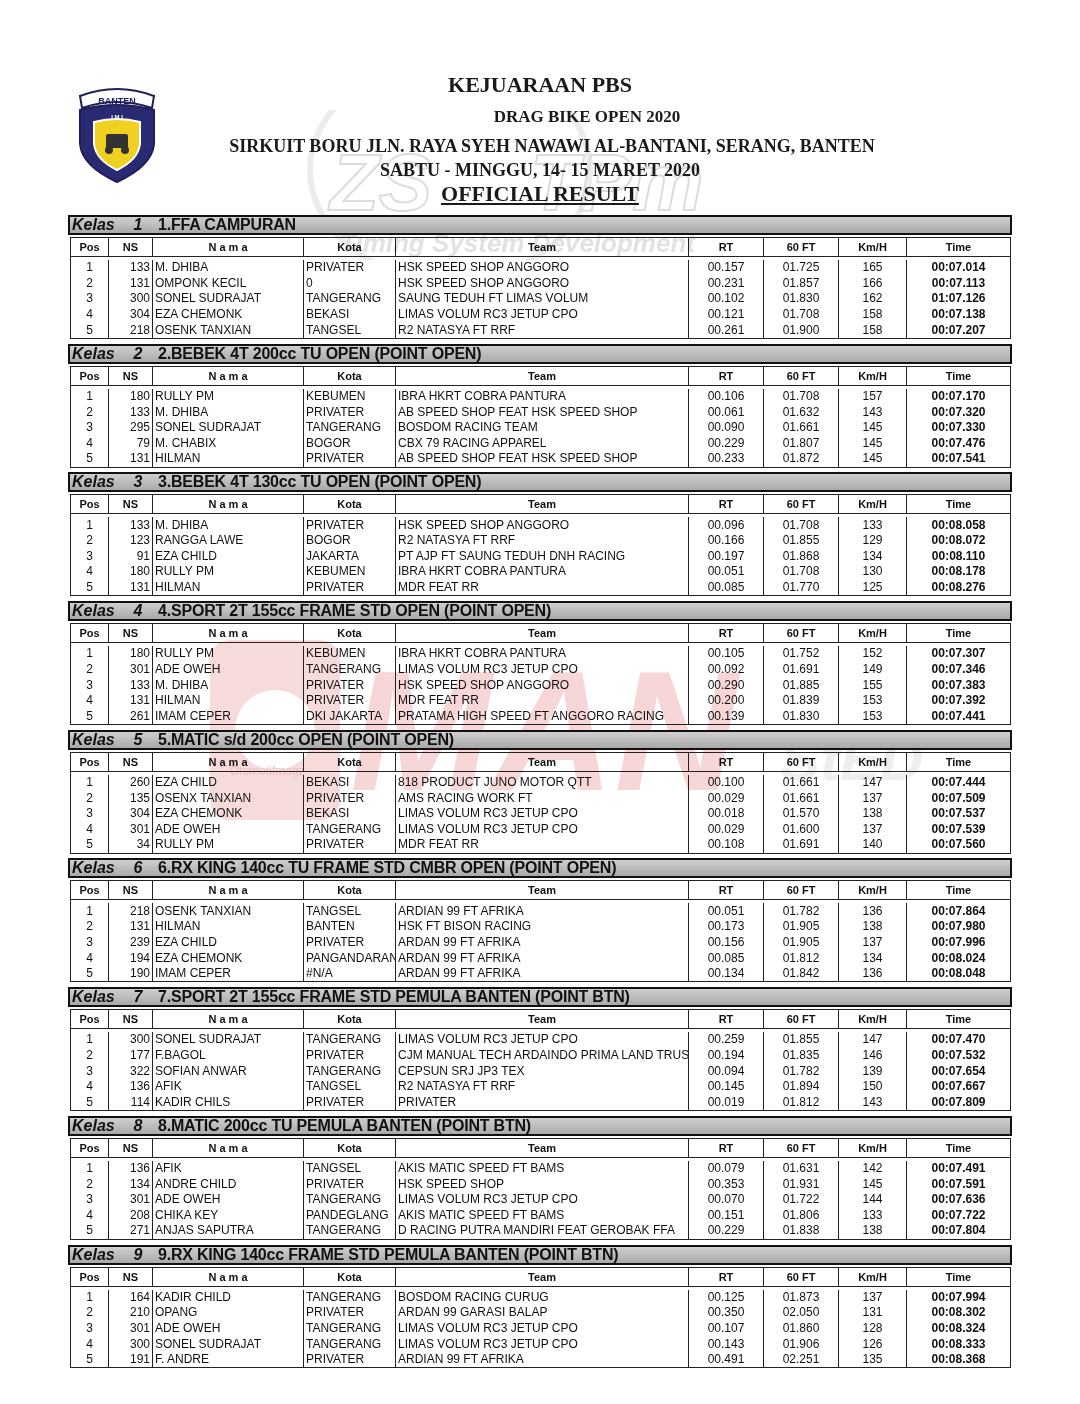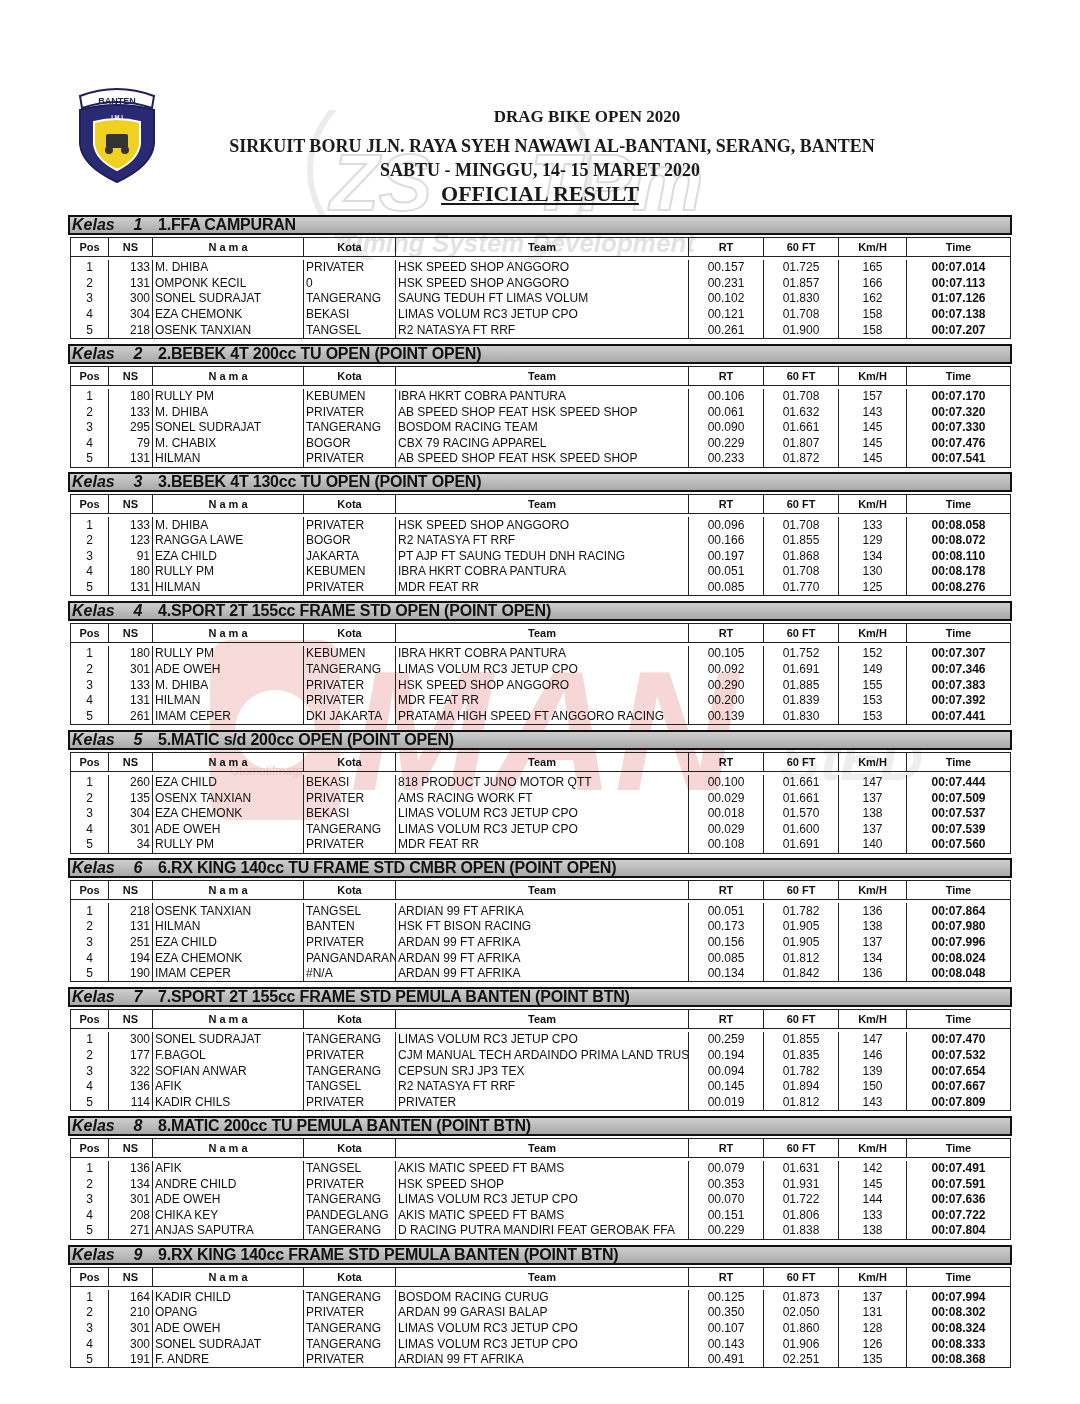--- a/index.html
+++ b/index.html
@@ -64,20 +64,21 @@
   <svg class="logo" viewBox="0 0 86 100">
     <path d="M6 12 Q43 -2 80 12 L78 24 Q43 12 8 24 Z" fill="#fff" stroke="#1e1e5a" stroke-width="2"></path>
     <text x="43" y="20" text-anchor="middle" font-family="Liberation Sans, sans-serif" font-size="9" font-weight="bold" fill="#1e1e5a">BANTEN</text>
     <path d="M6 26 Q43 16 80 26 L80 60 Q78 82 43 98 Q8 82 6 60 Z" fill="#2a2a72" stroke="#1e1e5a" stroke-width="2"></path>
     <text x="43" y="35" text-anchor="middle" font-family="Liberation Sans, sans-serif" font-size="6" font-weight="bold" fill="#fff">I M I</text>
     <path d="M20 38 Q43 32 66 38 L66 60 Q64 76 43 86 Q22 76 20 60 Z" fill="#f0d020" stroke="#fff" stroke-width="2"></path>
     <rect x="32" y="50" width="22" height="14" rx="2" fill="#333"></rect>
     <circle cx="35" cy="66" r="4" fill="#333"></circle>
     <circle cx="51" cy="66" r="4" fill="#333"></circle>
   </svg>
+  <div class="title-line t1">KEJUARAAN PBS</div>
   <div class="title-line t2">DRAG BIKE OPEN 2020</div>
   <div class="title-line t3">SIRKUIT BORU JLN. RAYA SYEH NAWAWI AL-BANTANI, SERANG, BANTEN</div>
   <div class="title-line t4">SABTU - MINGGU, 14- 15 MARET 2020</div>
   <div class="title-line t5">OFFICIAL RESULT</div>
 </div>
 
 <div class="classes" id="classes">
     <div class="kelas-block">
       <div class="kelas-bar">
         <span class="k-label">Kelas</span>
@@ -595,21 +596,21 @@
             <td class="">HILMAN</td>
             <td class="">BANTEN</td>
             <td class="">HSK  FT BISON RACING</td>
             <td class="center">00.173</td>
             <td class="center">01.905</td>
             <td class="center">138</td>
             <td class="time">00:07.980</td>
           </tr>
           <tr class="">
             <td class="center">3</td>
-            <td class="right">251</td>
+            <td class="right">239</td>
             <td class="">EZA CHILD</td>
             <td class="">PRIVATER</td>
             <td class="">ARDAN 99 FT AFRIKA</td>
             <td class="center">00.156</td>
             <td class="center">01.905</td>
             <td class="center">137</td>
             <td class="time">00:07.996</td>
           </tr>
           <tr class="">
             <td class="center">4</td>

